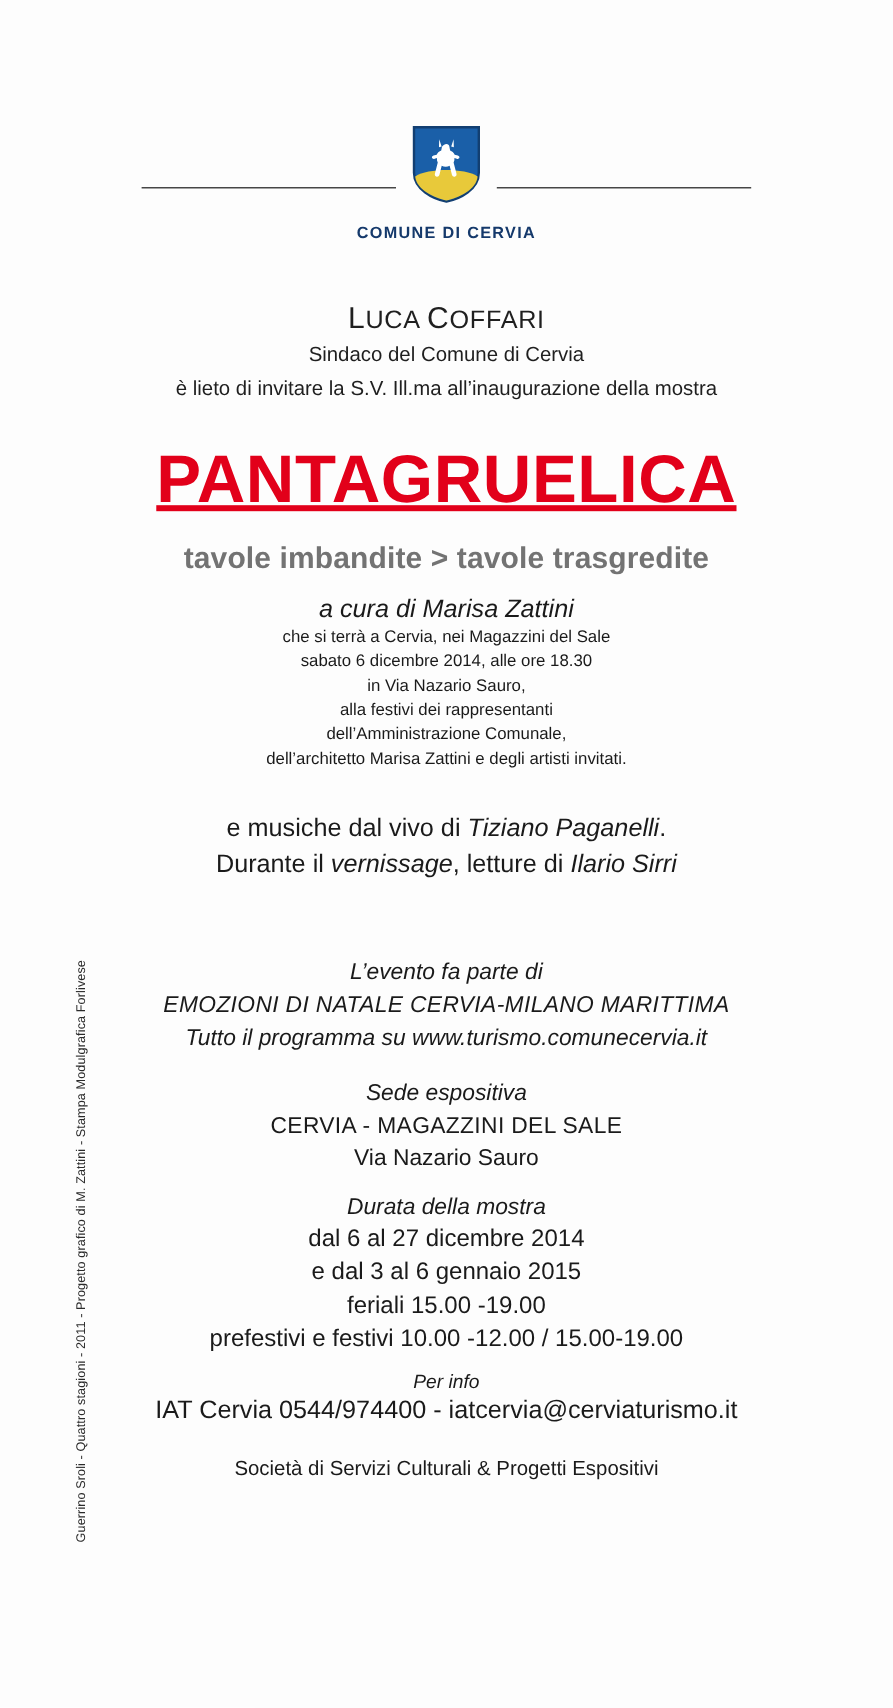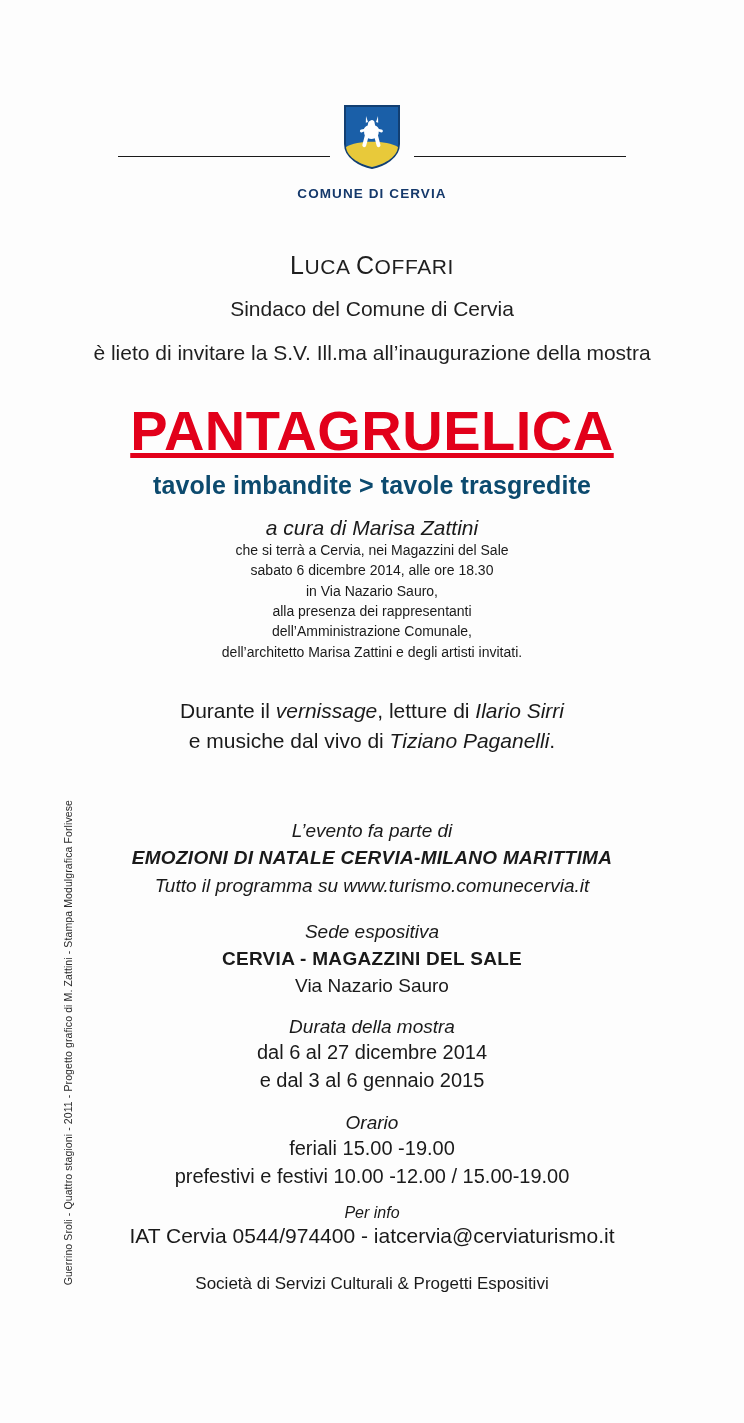--- a/index.html
+++ b/index.html
@@ -74,39 +74,39 @@
   }
 
   .name-smallcaps {
     font-size: 21px;
     letter-spacing: 0.6px;
     line-height: 1.25;
   }
   .name-smallcaps .cap { font-size: 25px; }
 
   .intro {
-    font-size: 21px;
+    font-size: 17px;
     line-height: 1.5;
-    margin-top: 12px;
+    margin-top: 2px;
   }
 
   .title-main {
     color: #e2001a;
     font-size: 56px;
     font-weight: bold;
     letter-spacing: 0.5px;
     margin-top: 34px;
     line-height: 1.05;
     text-decoration: underline;
   }
   .title-sub {
-    color: #0c4a6e;
+    color: #737373;
     font-size: 25px;
     font-weight: bold;
-    margin-top: 10px;
+    margin-top: 22px;
     letter-spacing: 0.1px;
   }
 
   .curator {
     font-size: 21px;
     font-style: italic;
     margin-top: 16px;
   }
 
   .body-block {
@@ -124,21 +124,20 @@
   .event-block {
     font-size: 19px;
     font-style: italic;
     line-height: 1.45;
     margin-top: 60px;
   }
   .sc {
     font-variant: small-caps;
     font-size: 19px;
     letter-spacing: 0.3px;
-    font-weight: bold;
   }
 
   .venue-block {
     font-size: 19px;
     line-height: 1.42;
     margin-top: 20px;
     font-style: italic;
   }
   .venue-block .plain { font-style: normal; }
 
@@ -225,49 +224,48 @@
 
     <div class="title-main">PANTAGRUELICA</div>
     <div class="title-sub">tavole imbandite &gt; tavole trasgredite</div>
 
     <div class="curator">a cura di Marisa Zattini</div>
 
     <div class="body-block">
       <div>che si terrà a Cervia, nei Magazzini del Sale</div>
       <div>sabato 6 dicembre 2014, alle ore 18.30</div>
       <div>in Via Nazario Sauro,</div>
-      <div>alla presenza dei rappresentanti</div>
+      <div>alla festivi dei rappresentanti</div>
       <div>dell’Amministrazione Comunale,</div>
       <div>dell’architetto Marisa Zattini e degli artisti invitati.</div>
     </div>
 
     <div class="vernissage">
+      <div><span>e musiche dal vivo di </span><i>Tiziano Paganelli</i><span>.</span></div>
       <div><span>Durante il </span><i>vernissage</i><span>, letture di </span><i>Ilario Sirri</i></div>
-      <div><span>e musiche dal vivo di </span><i>Tiziano Paganelli</i><span>.</span></div>
     </div>
 
     <div class="event-block">
       <div>L’evento fa parte di</div>
       <div class="sc">EMOZIONI DI NATALE CERVIA-MILANO MARITTIMA</div>
       <div>Tutto il programma su www.turismo.comunecervia.it</div>
     </div>
 
     <div class="venue-block">
       <div>Sede espositiva</div>
       <div class="sc plain">CERVIA - MAGAZZINI DEL SALE</div>
       <div class="plain">Via Nazario Sauro</div>
     </div>
 
     <div class="duration-head">Durata della mostra</div>
     <div class="duration-lines">
       <div>dal 6 al 27 dicembre 2014</div>
       <div>e dal 3 al 6 gennaio 2015</div>
     </div>
 
-    <div class="orario-head">Orario</div>
     <div class="orario-lines">
       <div>feriali 15.00 -19.00</div>
       <div>prefestivi e festivi 10.00 -12.00 / 15.00-19.00</div>
     </div>
 
     <div class="info-head">Per info</div>
     <div class="info-line">IAT Cervia 0544/974400 - iatcervia@cerviaturismo.it</div>
 
     <div class="org-block">
       <div>Società di Servizi Culturali &amp; Progetti Espositivi</div>

